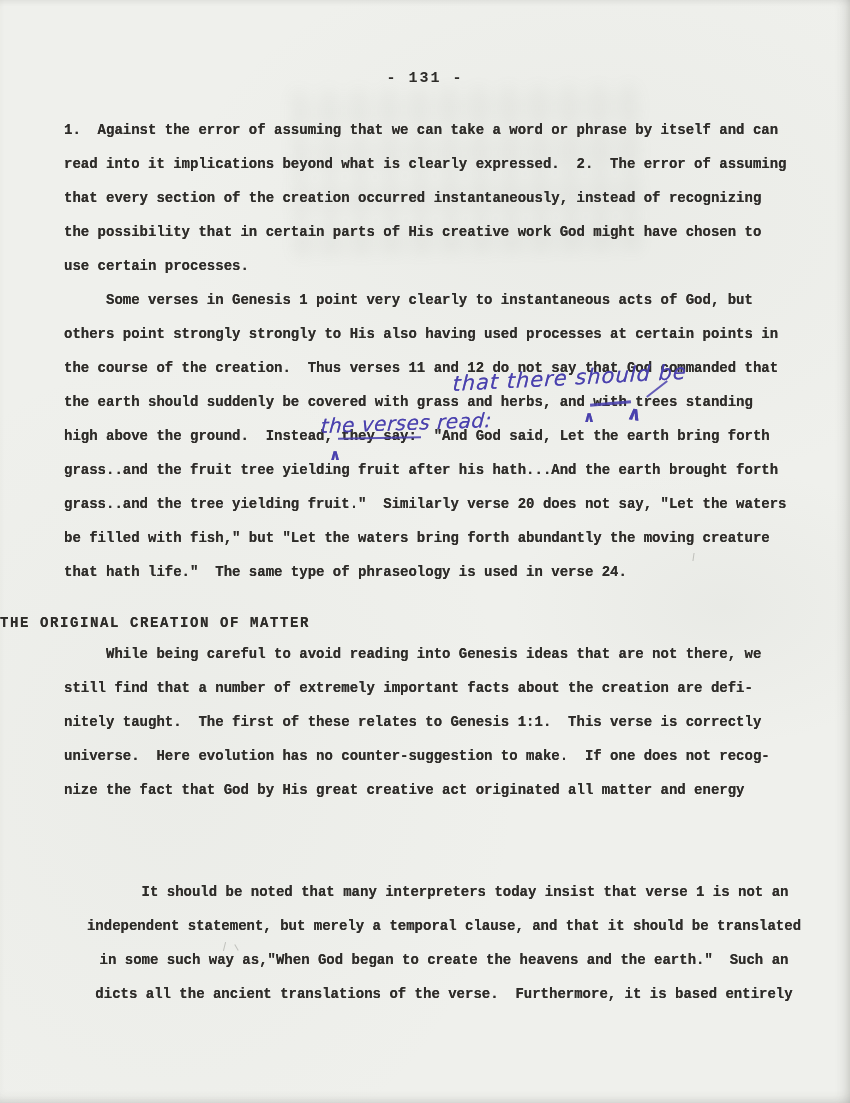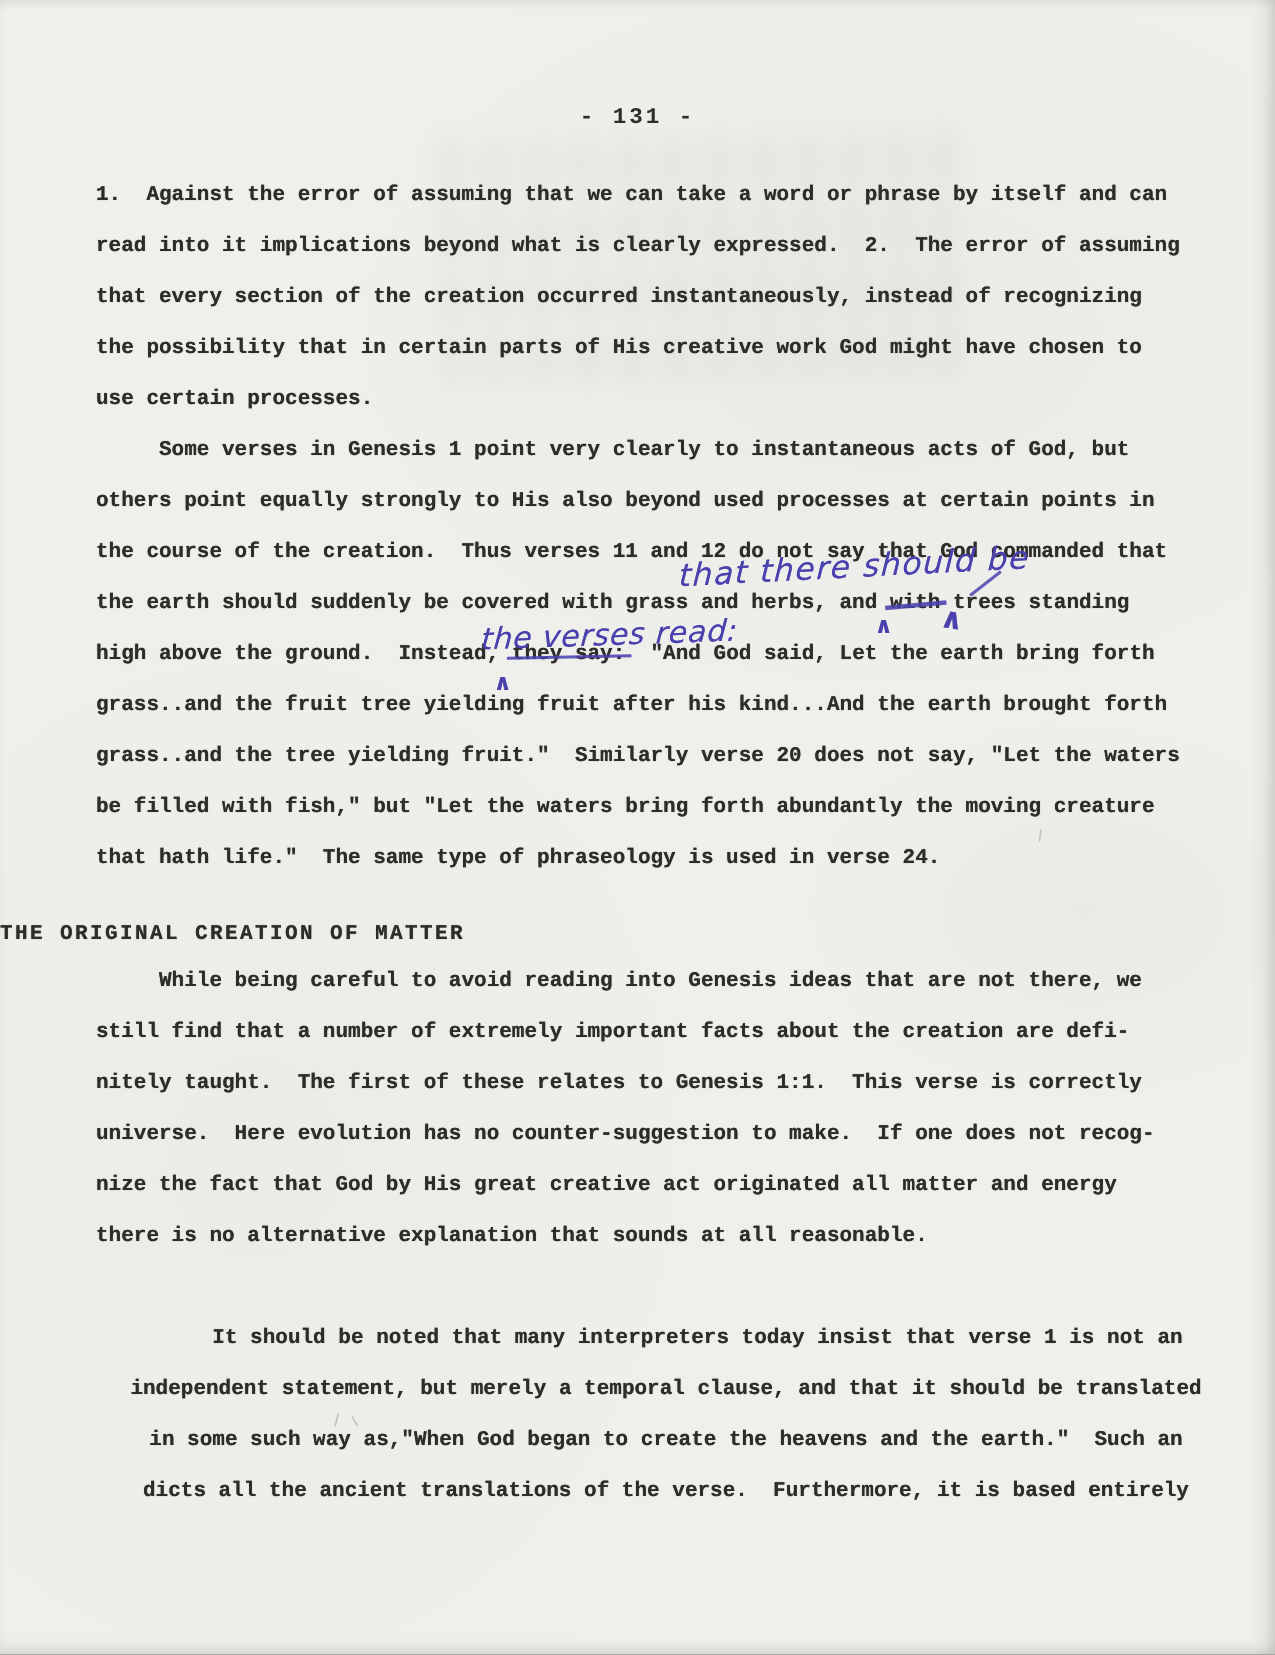--- a/index.html
+++ b/index.html
@@ -109,25 +109,25 @@
   <div class="textblock p1">
     <div class="line">1.  Against the error of assuming that we can take a word or phrase by itself and can</div>
     <div class="line">read into it implications beyond what is clearly expressed.  2.  The error of assuming</div>
     <div class="line">that every section of the creation occurred instantaneously, instead of recognizing</div>
     <div class="line">the possibility that in certain parts of His creative work God might have chosen to</div>
     <div class="line">use certain processes.</div>
   </div>
 
   <div class="textblock p2">
     <div class="line">     Some verses in Genesis 1 point very clearly to instantaneous acts of God, but</div>
-    <div class="line">others point equally strongly to His also beyond used processes at certain points in</div>
+    <div class="line">others point strongly strongly to His also having used processes at certain points in</div>
     <div class="line">the course of the creation.  Thus verses 11 and 12 do not say that God commanded that</div>
     <div class="line"><span>the earth should suddenly be covered with grass and herbs, and </span><span class="struck struck-with">with</span><span> trees standing</span></div>
     <div class="line"><span>high above the ground.  Instead, </span><span class="struck">they say:</span><span>  "And God said, Let the earth bring forth</span></div>
-    <div class="line">grass..and the fruit tree yielding fruit after his kind...And the earth brought forth</div>
+    <div class="line">grass..and the fruit tree yielding fruit after his hath...And the earth brought forth</div>
     <div class="line">grass..and the tree yielding fruit."  Similarly verse 20 does not say, "Let the waters</div>
     <div class="line">be filled with fish," but "Let the waters bring forth abundantly the moving creature</div>
     <div class="line">that hath life."  The same type of phraseology is used in verse 24.</div>
   </div>
 
   <div class="hand hand-1">that there should be</div>
   <div class="hand hand-2">the verses read:</div>
   <span class="caret caret-1">∧</span>
   <span class="caret caret-2">∧</span>
   <span class="caret caret-3">∧</span>
@@ -136,21 +136,20 @@
   <div class="heading-wrap">
     <span class="heading">THE ORIGINAL CREATION OF MATTER</span>
   </div>
 
   <div class="textblock p3">
     <div class="line">     While being careful to avoid reading into Genesis ideas that are not there, we</div>
     <div class="line">still find that a number of extremely important facts about the creation are defi-</div>
     <div class="line">nitely taught.  The first of these relates to Genesis 1:1.  This verse is correctly</div>
     <div class="line">universe.  Here evolution has no counter-suggestion to make.  If one does not recog-</div>
     <div class="line">nize the fact that God by His great creative act originated all matter and energy</div>
-    <div class="line">there is no alternative explanation that sounds at all reasonable.</div>
   </div>
 
   <div class="textblock p4">
     <div class="line">     It should be noted that many interpreters today insist that verse 1 is not an</div>
     <div class="line">independent statement, but merely a temporal clause, and that it should be translated</div>
     <div class="line">in some such way as,"When God began to create the heavens and the earth."  Such an</div>
     <div class="line">dicts all the ancient translations of the verse.  Furthermore, it is based entirely</div>
   </div>
 
   <div class="stray stray-a"></div>

